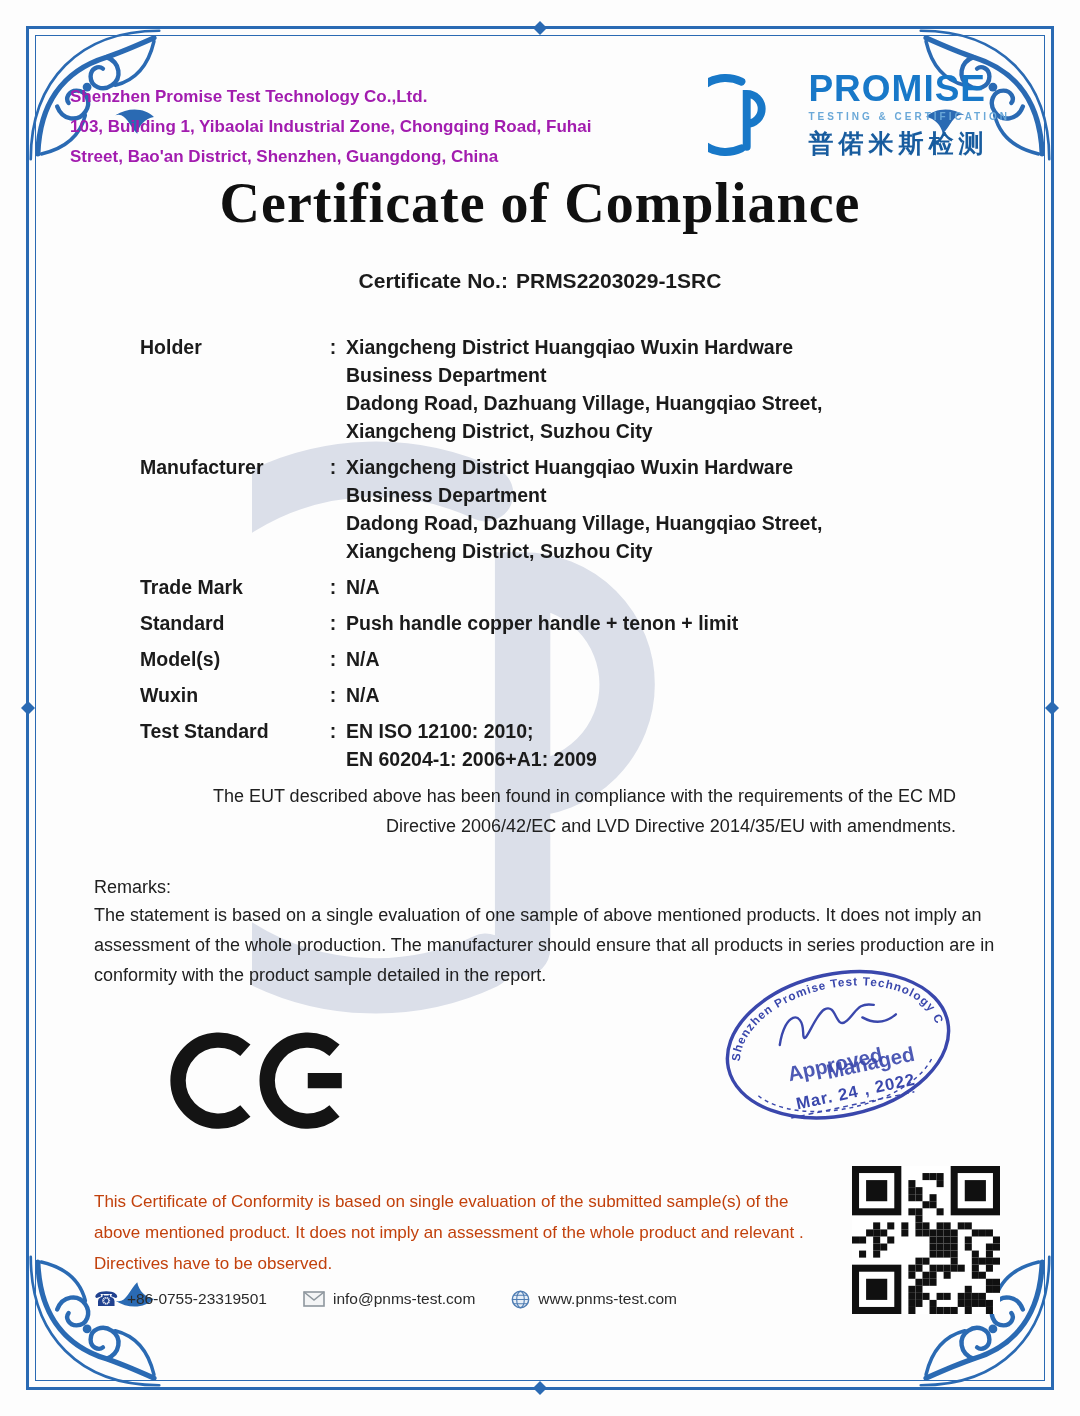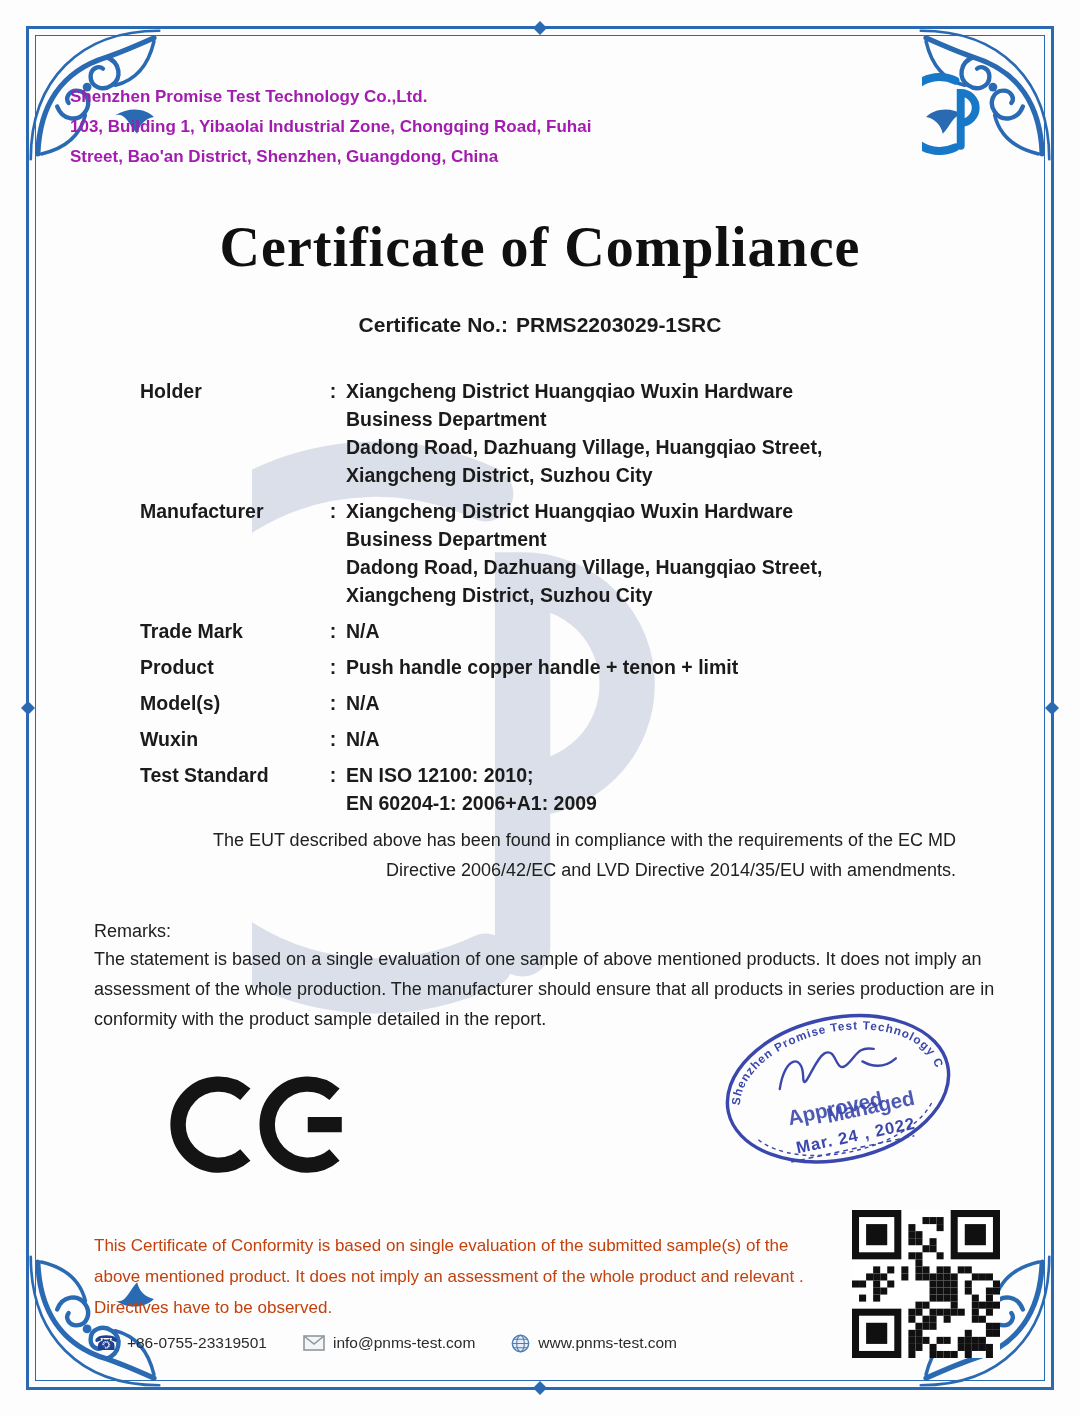--- a/index.html
+++ b/index.html
@@ -28,21 +28,21 @@
   
   .header-row { display:flex; justify-content:space-between; align-items:flex-start; }
   .company { padding-top:20px; width:580px; font-weight:700; font-size:17px; line-height:1.75; color:#a21caf; }
   .logo-block { display:flex; align-items:center; gap:12px; padding-top:8px; }
   .logo-mark { width:88px; height:88px; }
   .logo-brand { color:#1878c8; font-size:37px; font-weight:700; letter-spacing:1px; line-height:1; }
   .logo-tagline { color:#6aa8d8; font-size:10px; font-weight:700; letter-spacing:3px; margin-top:4px; }
   .logo-chinese { color:#185c9e; font-size:25px; font-weight:700; letter-spacing:5px; margin-top:5px; }
 
   
-  .doc-title { text-align:center; margin-top:44px; font-family:"Liberation Serif","DejaVu Serif",serif; font-weight:700; font-size:56px; color:#101010; letter-spacing:1px; }
+  .doc-title { text-align:center; font-family:"Liberation Serif","DejaVu Serif",serif; font-weight:700; font-size:56px; color:#101010; letter-spacing:1px; }
   .cert-no { text-align:center; margin-top:34px; font-size:21px; font-weight:700; }
   .cert-no .val { margin-left:8px;text-align:right; }
 
   
   .fields { margin:40px 0 0 70px; font-size:19.5px; font-weight:700; }
   .field-row { display:grid; grid-template-columns:180px 26px auto; margin-bottom:8px; }
   .f-label, .f-colon, .f-value { line-height:28px; }
   .f-colon { text-align:center; }
 
   .statement { margin:8px 0 0 70px; width:816px; font-size:18px; font-weight:400; line-height:30px; color:#202020;text-align:right; }
@@ -151,20 +151,25 @@
         <div>103, Building 1, Yibaolai Industrial Zone, Chongqing Road, Fuhai</div>
         <div>Street, Bao'an District, Shenzhen, Guangdong, China</div>
       </div>
       <div class="logo-block">
         <svg class="logo-mark" viewBox="0 0 100 100">
           <g fill="none" stroke="#1878c8" stroke-linecap="round">
             <path stroke-width="9" d="M 38 88 A 42 42 0 1 1 38 12"></path>
             <path stroke-width="9" d="M 44 86 L 44 26 A 17 17 0 1 1 44 60"></path>
           </g>
         </svg>
+        <div>
+          <div class="logo-brand">PROMISE</div>
+          <div class="logo-tagline">TESTING &amp; CERTIFICATION</div>
+          <div class="logo-chinese">普偌米斯检测</div>
+        </div>
       </div>
     </div>
 
     <div class="doc-title">Certificate of Compliance</div>
 
     <div class="cert-no">
       <span>Certificate No.:</span><span class="val">PRMS2203029-1SRC</span>
     </div>
 
     <div class="fields">
@@ -193,21 +198,21 @@
 
       <div class="field-row">
         <div class="f-label">Trade Mark</div>
         <div class="f-colon">:</div>
         <div class="f-value">
           <div>N/A</div>
         </div>
       </div>
 
       <div class="field-row">
-        <div class="f-label">Product</div>
+        <div class="f-label">Standard</div>
         <div class="f-colon">:</div>
         <div class="f-value">
           <div>Push handle copper handle + tenon + limit</div>
         </div>
       </div>
 
       <div class="field-row">
         <div class="f-label">Model(s)</div>
         <div class="f-colon">:</div>
         <div class="f-value">

